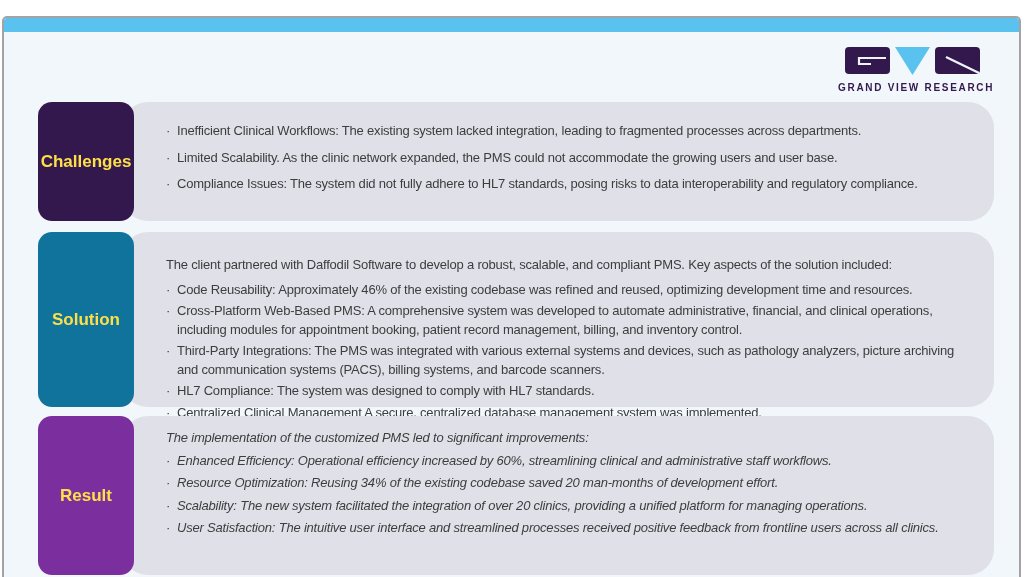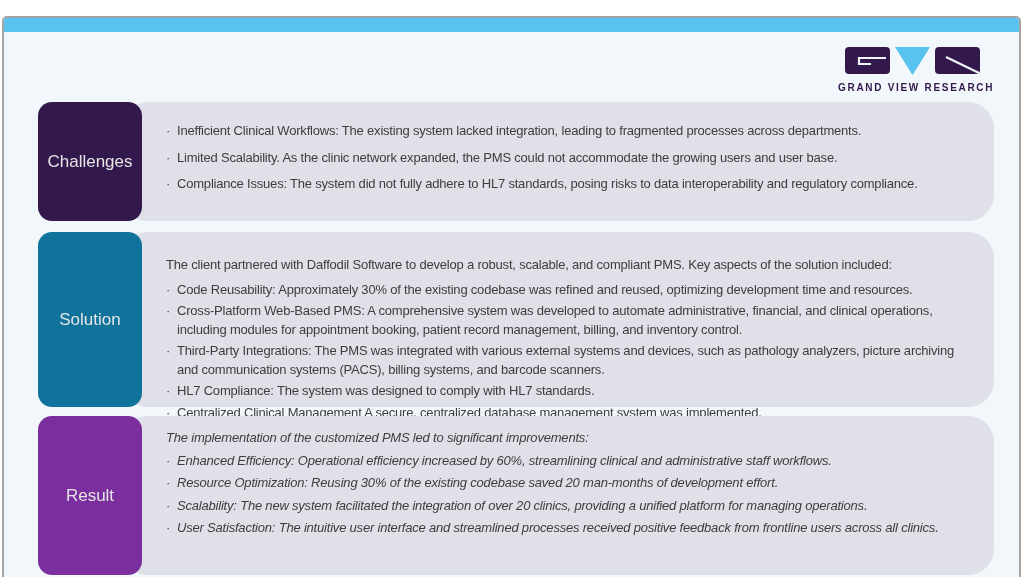--- a/index.html
+++ b/index.html
@@ -13,23 +13,23 @@
   .logo{position:absolute;top:26px;right:31px;width:150px;text-align:center;}
   .logo svg{display:block;margin:0 auto;}
   .brand{margin-top:5px;font-size:10px;font-weight:bold;letter-spacing:1.7px;color:#33184d;white-space:nowrap;}
   .row{position:absolute;left:0;width:100%;}
   .content{
     position:absolute;left:118px;width:872px;height:100%;
     background:#e0e0e9;border-radius:26px;box-sizing:border-box;
     padding:9px 22px 8px 44px;color:#3d3d3d;font-size:13px;letter-spacing:-0.2px;
   }
   .label{
-    position:absolute;left:34px;top:0;width:104px;height:100%;
+    position:absolute;left:34px;top:0;width:96px;height:100%;
     border-radius:14px;display:flex;align-items:center;justify-content:center;
-    color:#e5e5e5;font-size:17px;font-weight:normal;
+    color:#fde047;font-size:17px;font-weight:bold;
   }
   .intro-line{line-height:18.5px;}
   .bullet{display:flex;line-height:18.5px;}
   .dot{width:11px;flex:0 0 11px;text-align:left;}
   .btext{flex:1;max-width:800px;}
   
   .sec-challenges{top:84px;height:119px;}
   .sec-solution{top:214px;height:175px;}
   .sec-result{top:398px;height:159px;}
   .sec-challenges .bullets{margin-top:11px;}
@@ -81,21 +81,21 @@
   </section>
 
   <section class="row sec-solution">
     <div class="content">
       <div class="intro">
             <div class="intro-line">The client partnered with Daffodil Software to develop a robust, scalable, and compliant PMS. Key aspects of the solution included:</div>
           </div>
       <div class="bullets">
             <div class="bullet">
               <span class="dot">·</span>
-              <span class="btext">Code Reusability: Approximately 30% of the existing codebase was refined and reused, optimizing development time and resources.</span>
+              <span class="btext">Code Reusability: Approximately 46% of the existing codebase was refined and reused, optimizing development time and resources.</span>
             </div>
             <div class="bullet">
               <span class="dot">·</span>
               <span class="btext">Cross-Platform Web-Based PMS: A comprehensive system was developed to automate administrative, financial, and clinical operations, including modules for appointment booking, patient record management, billing, and inventory control.</span>
             </div>
             <div class="bullet">
               <span class="dot">·</span>
               <span class="btext">Third-Party Integrations: The PMS was integrated with various external systems and devices, such as pathology analyzers, picture archiving and communication systems (PACS), billing systems, and barcode scanners.</span>
             </div>
             <div class="bullet">
@@ -116,21 +116,21 @@
       <div class="intro">
             <div class="intro-line">The implementation of the customized PMS led to significant improvements:</div>
           </div>
       <div class="bullets">
             <div class="bullet">
               <span class="dot">·</span>
               <span class="btext">Enhanced Efficiency: Operational efficiency increased by 60%, streamlining clinical and administrative staff workflows.</span>
             </div>
             <div class="bullet">
               <span class="dot">·</span>
-              <span class="btext">Resource Optimization: Reusing 30% of the existing codebase saved 20 man-months of development effort.</span>
+              <span class="btext">Resource Optimization: Reusing 34% of the existing codebase saved 20 man-months of development effort.</span>
             </div>
             <div class="bullet">
               <span class="dot">·</span>
               <span class="btext">Scalability: The new system facilitated the integration of over 20 clinics, providing a unified platform for managing operations.</span>
             </div>
             <div class="bullet">
               <span class="dot">·</span>
               <span class="btext">User Satisfaction: The intuitive user interface and streamlined processes received positive feedback from frontline users across all clinics.</span>
             </div>
           </div>

